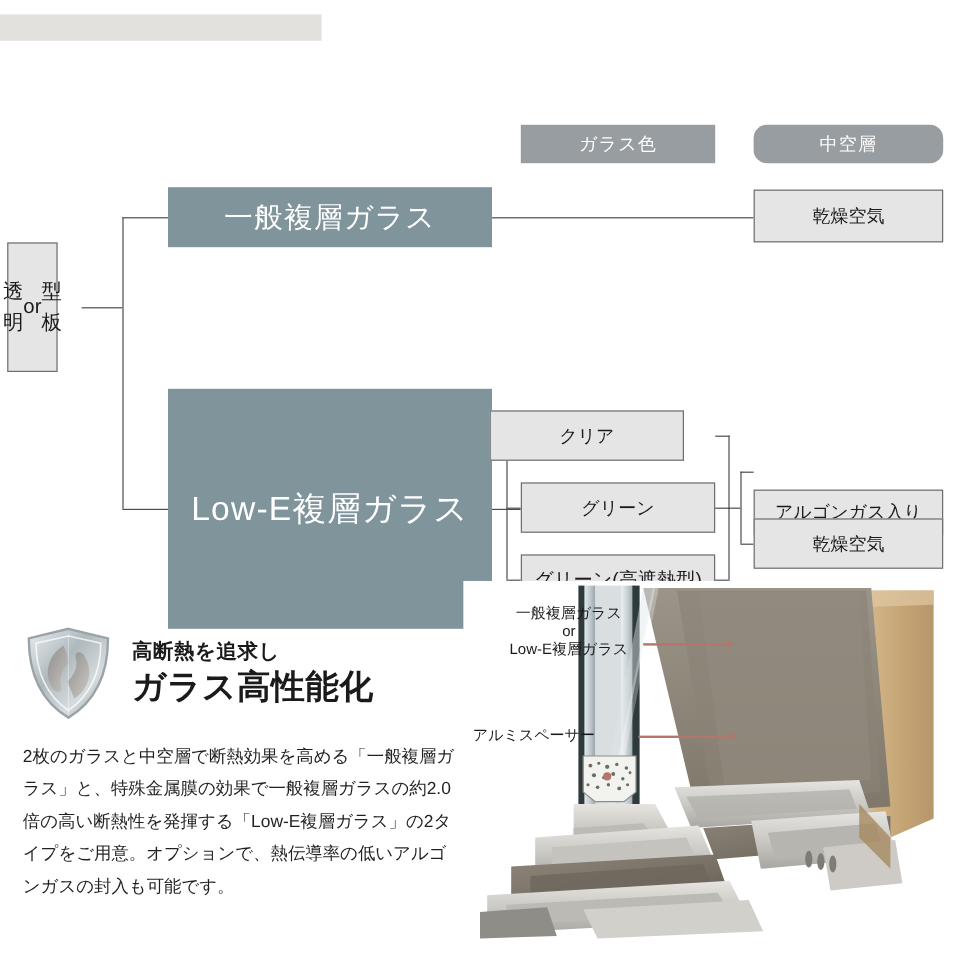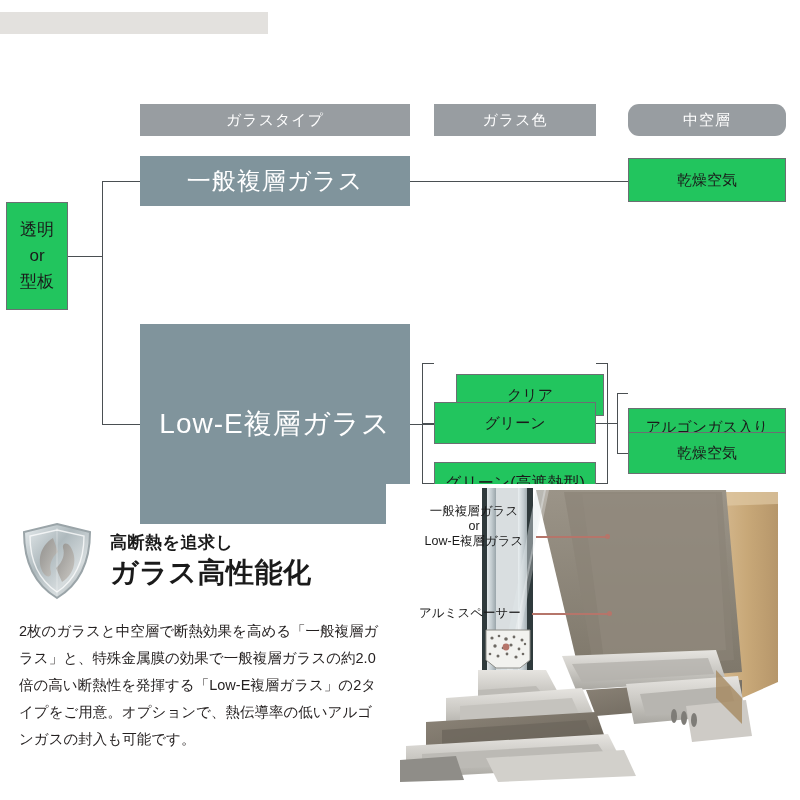--- a/index.html
+++ b/index.html
@@ -44,31 +44,31 @@
     background: #80949c;
     color: #ffffff;
     display: flex; align-items: center; justify-content: center;
     letter-spacing: 1px;
   }
   .bx-pair  { left: 140px; top: 60px;  width: 270px; height: 50px; font-size: 24px; }
   .bx-lowe  { left: 140px; top: 228px; width: 270px; height: 200px; font-size: 28px; }
 
   .line-box {
     position: absolute;
-    background: #22c55e;
+    background: #e5e5e5;
     border: 1px solid #6b6f72;
     color: #1a1a1a;
     display: flex; align-items: center; justify-content: center;
     font-size: 15px;
     text-align: center;
   }
-  .bx-source { left: 6px;   top: 106px; width: 62px;  height: 108px;
-               flex-direction: column; line-height: 26px; font-size: 17px; }
+  .bx-source { left: 6px;   top: 106px; width: 42px;  height: 108px;
+               flex-direction: row; line-height: 26px; font-size: 17px; }
   .bx-dry1   { left: 628px; top: 62px;  width: 158px; height: 44px; }
-  .bx-clear  { left: 456px; top: 246px; width: 148px; height: 42px; margin-top: 32px; }
+  .bx-clear  { left: 408px; top: 246px; width: 162px; height: 42px; }
   .bx-green  { left: 434px; top: 306px; width: 162px; height: 42px; text-align: right; }
   .bx-green2 { left: 434px; top: 366px; width: 162px; height: 42px; font-size: 16px; }
   .bx-argon  { left: 628px; top: 288px; width: 158px; height: 38px; margin-top: 24px; }
   .bx-dry2   { left: 628px; top: 336px; width: 158px; height: 42px; }
 
   .ln { position: absolute; background: #4a4f52; }
   .ln-h { height: 1px; }
   .ln-v { width: 1px; }
 
   
@@ -91,42 +91,41 @@
 
   
   .photo-wrap { position: absolute; left: 386px; top: 484px; width: 414px; height: 300px; }
 
   .callout {
     position: absolute;
     font-size: 12.5px; line-height: 15px;
     color: #1a1a1a; text-align: center; white-space: nowrap;
   }
   .callout-glass { left: 8px; top: 20px; width: 160px; }
-  .callout-spacer { left: 8px; top: 122px; width: 136px; text-align: left; margin-left: 25px; }
+  .callout-spacer { left: 8px; top: 122px; width: 136px; text-align: left; }
 
   .leader { position: absolute; height: 1.5px; background: #b5756a; }
   .leader-glass  { left: 150px; top: 52px;  width: 72px; }
   .leader-spacer { left: 146px; top: 129px; width: 78px; }
   .leader-dot {
     position: absolute; width: 5px; height: 5px; border-radius: 50%;
     background: #b5756a;
   }
   .dot-glass  { left: 219px; top: 50px; }
   .dot-spacer { left: 221px; top: 127px; }
 </style>
 </head>
 <body>
 
 <div id="page">
 
   <div class="title-band"></div>
 
   <div class="diagram">
 
-    <div class="col-head ch-type">ガラスタイプ</div>
     <div class="col-head ch-color">ガラス色</div>
     <div class="col-head ch-gap">中空層</div>
 
     <div class="line-box bx-source">
       <span>透明</span>
       <span>or</span>
       <span>型板</span>
     </div>
 
     <div class="ln ln-h" style="left:68px;  top:160px; width:34px;"></div>

